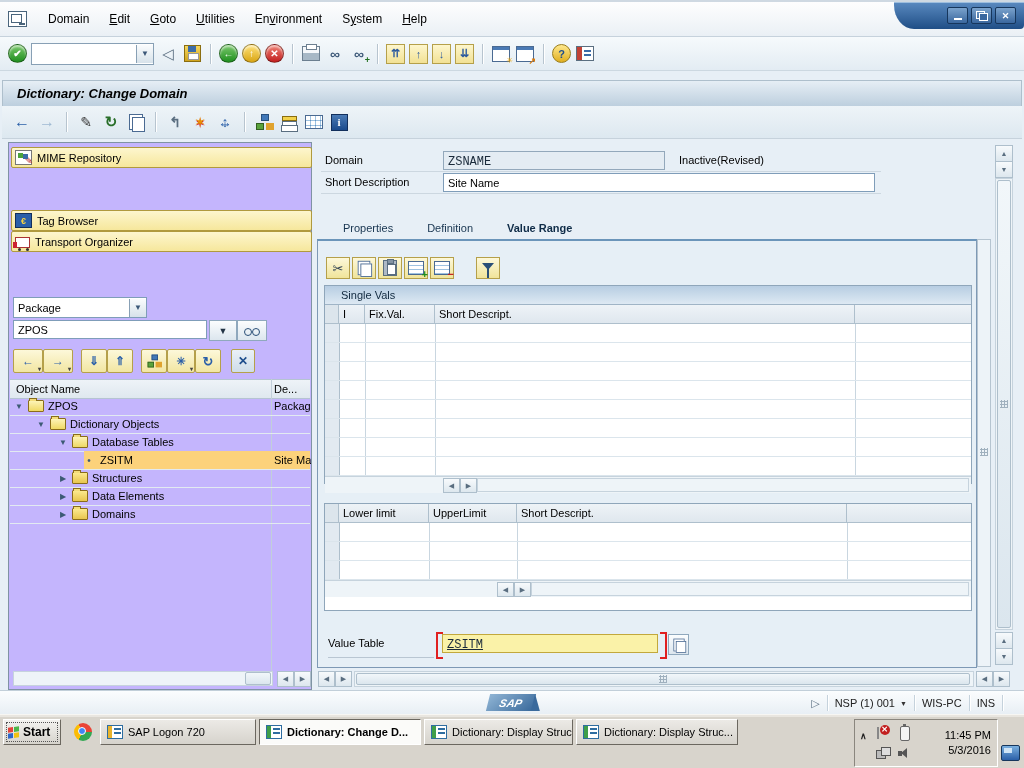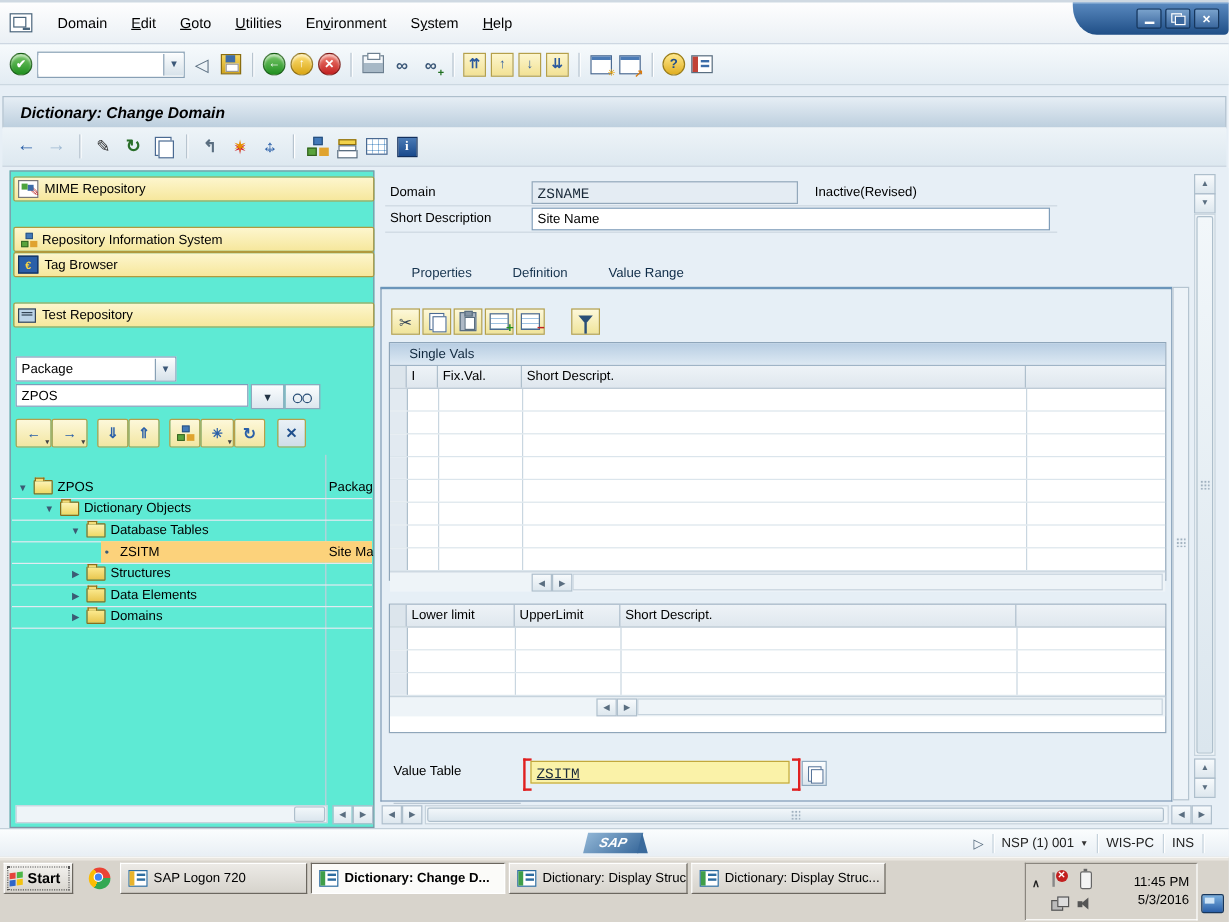--- a/index.html
+++ b/index.html
@@ -97,21 +97,21 @@
   .ic-stack{position:relative;width:16px;height:14px;}
   .ic-stack::before{content:"";position:absolute;left:1px;top:1px;width:13px;height:3px;background:#f2d24a;border:1px solid #8a6d10;}
   .ic-stack::after{content:"";position:absolute;left:1px;top:6px;width:13px;height:3px;background:#fff;border:1px solid #5a6e80;box-shadow:0 5px 0 #fff,0 5px 0 1px #5a6e80;}
   .ic-table{width:16px;height:12px;border:1px solid #4a6a92;background:
       repeating-linear-gradient(90deg,#fff 0 4px,#9ec2e0 4px 5px),repeating-linear-gradient(#fff 0 4px,#9ec2e0 4px 5px);background-blend-mode:multiply;}
   .ic-info{width:15px;height:15px;background:linear-gradient(#4a7ab5,#1a4a8c);border:1px solid #122f5c;color:#fff;font-weight:bold;
            font-size:11px;display:inline-flex;align-items:center;justify-content:center;font-family:"Liberation Serif",serif;}
 
   
   .main{position:absolute;top:140px;left:0;right:0;height:550px;background:#e7eff6;}
-  .lpanel{position:absolute;left:8px;top:2px;width:302px;height:546px;background:#5eead4;border:1px solid #7f93a4;}
+  .lpanel{position:absolute;left:8px;top:2px;width:302px;height:546px;background:#c4b5fd;border:1px solid #7f93a4;}
   .navbtn{position:absolute;left:2px;width:296px;height:19px;border:1px solid #b09a3e;border-radius:2px;
           background:linear-gradient(#fdf6ce,#f6e79c);display:flex;align-items:center;gap:5px;padding-left:3px;font-size:11px;}
   .navbtn.active{background:linear-gradient(#f6d569,#ecbf45);border-color:#9a7d1a;}
   .nicon{width:15px;height:13px;flex:0 0 auto;display:inline-flex;align-items:center;justify-content:center;font-size:10px;}
   .ni-mime{background:#fff;border:1px solid #777;position:relative;}
   .ni-mime::before{content:"\270E";position:absolute;font-size:10px;color:#b22;right:-2px;bottom:-2px;}
   .ni-mime::after{content:"";position:absolute;left:2px;top:2px;width:5px;height:5px;background:#4ca33c;box-shadow:5px 1px 0 #3c6ca8;}
   .ni-tag{background:#2a5fa8;color:#ffd740;border:1px solid #122f5c;font-weight:bold;font-size:9px;}
   .ni-truck{position:relative;width:16px;height:9px;background:#fff;border:1px solid #a33;margin-top:2px;}
   .ni-truck::before{content:"";position:absolute;left:-3px;bottom:-1px;width:4px;height:6px;background:#c23;}
@@ -168,21 +168,21 @@
   
   .rpanel{position:absolute;left:315px;top:0;width:676px;height:550px;}
   .flabel{position:absolute;font-size:11px;}
   .frow{position:absolute;left:6px;height:1px;background:#ccd7e0;}
   .valbox{position:absolute;height:19px;border:1px solid #93a8bb;background:#e4ecf3;font:12px "Liberation Mono",monospace;
           padding:2px 4px 0;box-sizing:border-box;color:#1a2a3a;}
   .tabs{position:absolute;top:78px;left:10px;height:21px;display:flex;}
   .tab{position:relative;height:21px;line-height:21px;padding:0 14px 0 18px;margin-right:2px;color:#17344f;font-size:11px;}
   .tab::before{content:"";position:absolute;inset:0;background:linear-gradient(#fdfefe,#dee9f1);border:1px solid #8aa4bc;
                transform:skewX(-18deg);z-index:-1;}
-  .tab.active{font-weight:normal;color:#0f2c48;}
+  .tab.active{font-weight:bold;color:#0f2c48;}
   .tab.active::before{background:linear-gradient(#6d9bc4 0%,#a9c5dd 45%,#d9e7f2 100%);border-color:#5d87ae;}
   .tabpage{position:absolute;top:99px;left:2px;width:658px;height:426px;background:#e6eff6;border:1px solid #7e99b5;border-top:2px solid #6b95ba;}
   .ttb2{position:absolute;top:16px;left:8px;display:flex;gap:2px;}
   .ybtn{width:22px;height:20px;background:linear-gradient(#fdf8da,#f0e49a);border:1px solid #b5a04a;display:inline-flex;align-items:center;justify-content:center;}
   .g-sc{font-size:13px;color:#345;}
   .g-sc::before{content:"\2702";}
   .ic-paste{position:relative;width:12px;height:14px;background:#aeb9c6;border:1px solid #5a6e80;}
   .ic-paste::before{content:"";position:absolute;left:3px;top:-2px;width:5px;height:3px;background:#8494a4;border:1px solid #5a6e80;}
   .ic-paste::after{content:"";position:absolute;left:3px;top:3px;width:7px;height:9px;background:#fff;border:1px solid #5a6e80;}
   .ic-rowp{position:relative;width:14px;height:12px;border:1px solid #4a6a92;background:repeating-linear-gradient(#fff 0 3px,#9ec2e0 3px 4px);}
@@ -349,35 +349,29 @@
       </span>
   </div>
 
   <div class="main">
 
     <div class="lpanel">
       <div class="navbtn" style="top:4px">
           <span class="nicon ni-mime"></span>
           <span>MIME Repository</span>
         </div>
-      <div class="navbtn" style="top:46px">
-          <span class="nicon">
-            <span class="ic-hier" style="transform:scale(.75)"></span>
-          </span>
-          <span>Repository Information System</span>
-        </div>
       <div class="navbtn" style="top:67px">
           <span class="nicon ni-tag">€</span>
           <span>Tag Browser</span>
         </div>
-      <div class="navbtn" style="top:109px">
+      <div class="navbtn" style="top:88px">
           <span class="nicon">
-            <span class="ni-test"></span>
+            <span class="ni-truck"></span>
           </span>
-          <span>Test Repository</span>
+          <span>Transport Organizer</span>
         </div>
 
       <div class="combo" style="left:4px;top:154px;width:132px">
         <span class="val">Package</span>
         <span class="ddbtn"></span>
       </div>
       <input class="fieldinput" style="left: 4px; top: 177px; width: 194px;" value="ZPOS">
       <span class="sqbtn" style="left:200px;top:177px;width:26px">▼</span>
       <span class="sqbtn" style="left:228px;top:177px;width:28px">
           <span class="ic-glasses"></span>
@@ -395,20 +389,24 @@
       <span class="ttbtn g-xb" style="left:98px;width:24px"></span>
       <span class="ttbtn" style="left:132px;width:24px">
           <span class="ic-hier" style="transform:scale(.8)"></span>
         </span>
       <span class="ttbtn g-star" style="left:158px;width:26px">
           <span class="dd"></span>
         </span>
       <span class="ttbtn g-refb" style="left:186px;width:24px"></span>
       <span class="ttbtn xbtn" style="left:222px;width:22px"></span>
 
+      <div class="treehdr">
+        <span style="padding-left:6px">Object Name</span>
+        <span class="tdesc">De...</span>
+      </div>
       <div class="coldiv"></div>
 
       <div class="trow" style="top:254px">
         <span class="tw open" style="left:4px"></span>
         <span class="folder open" style="left:18px"></span>
         <span class="tlabel" style="left:38px">ZPOS</span>
         <span class="tdesc">Packag</span>
       </div>
       <div class="trow" style="top:290px">
         <span class="tw open" style="left:48px"></span>
@@ -575,21 +573,21 @@
               <span class="dcell" style="width:88px"></span>
               <span class="dcell" style="width:330px"></span>
             </div>
           <div class="hsrow">
             <span class="sbtn b-l" style="left:172px;top:1px;width:15px;height:13px"></span>
             <span class="sbtn b-r" style="left:189px;top:1px;width:15px;height:13px"></span>
             <div class="strack" style="left:206px;top:1px;right:2px;height:12px"></div>
           </div>
         </div>
 
-        <span class="flabel" style="left:10px;top:396px;width:106px;border-bottom:1px solid #b9c6d2;padding-bottom:20px">Value Table</span>
+        <span class="flabel" style="left:10px;top:396px;width:106px;border-bottom:1px solid #b9c6d2;padding-bottom:8px">Value Table</span>
         <div class="fbr l" style="left:118px;top:391px"></div>
         <input class="vtinput" style="left: 124px; top: 393px; width: 216px;" value="ZSITM">
         <div class="fbr r" style="left:342px;top:391px"></div>
         <span class="mcbtn" style="left:350px;top:393px">
             <span class="ic-copy" style="transform:scale(.8)"></span>
           </span>
       </div>
 
       <div class="splitter" style="left:662px;top:99px;width:12px;height:426px">
         <span class="grip" style="left:2px;top:208px"></span>

